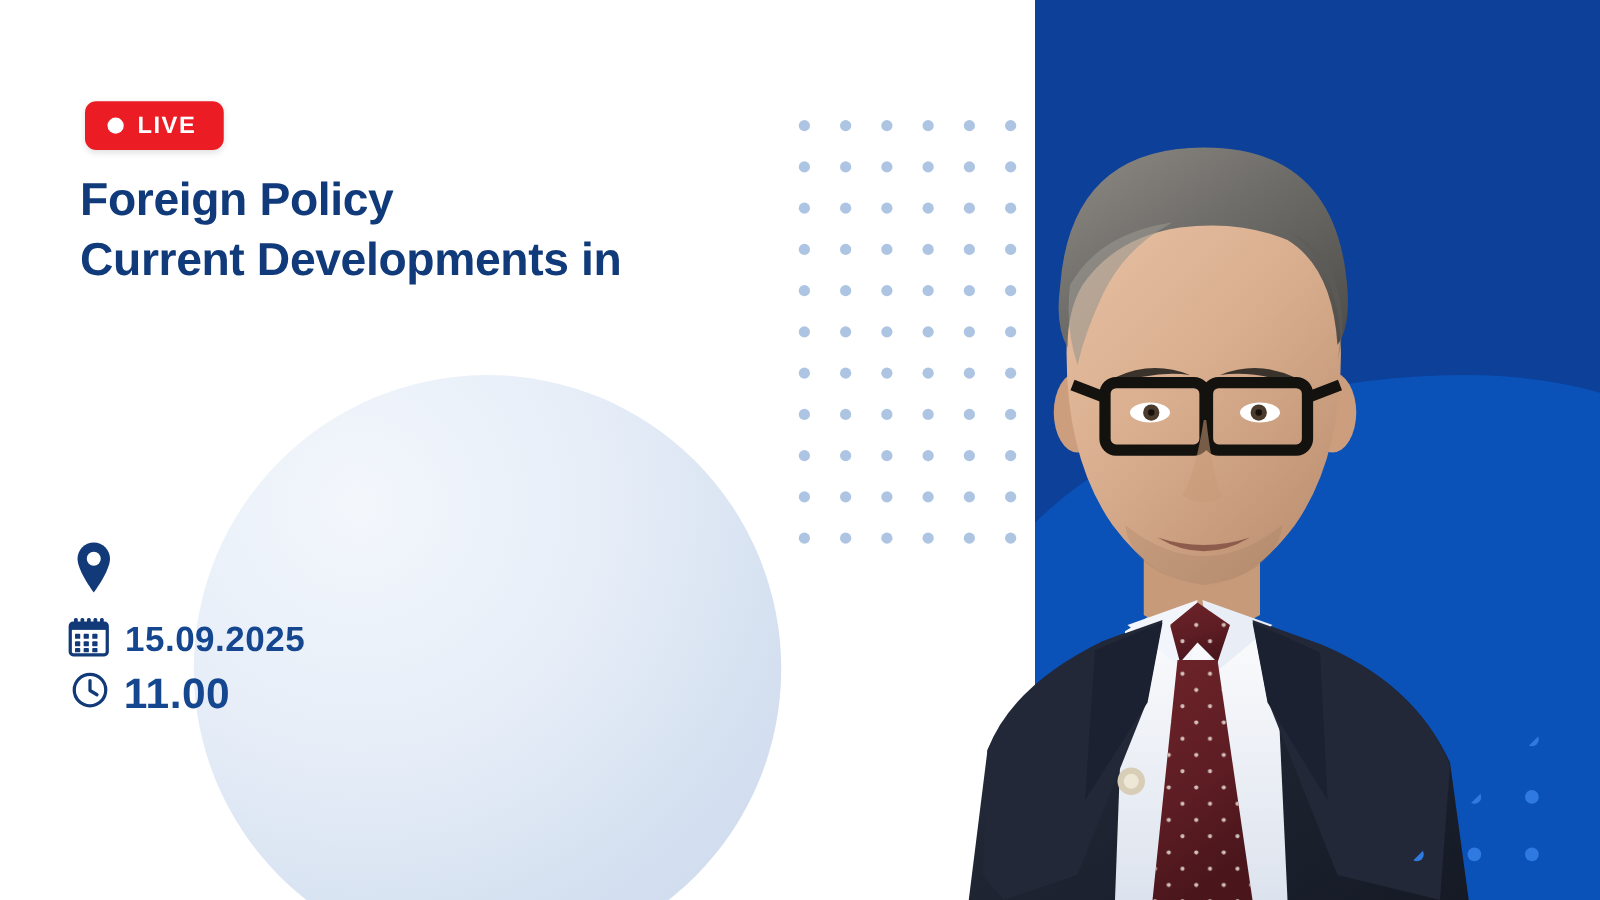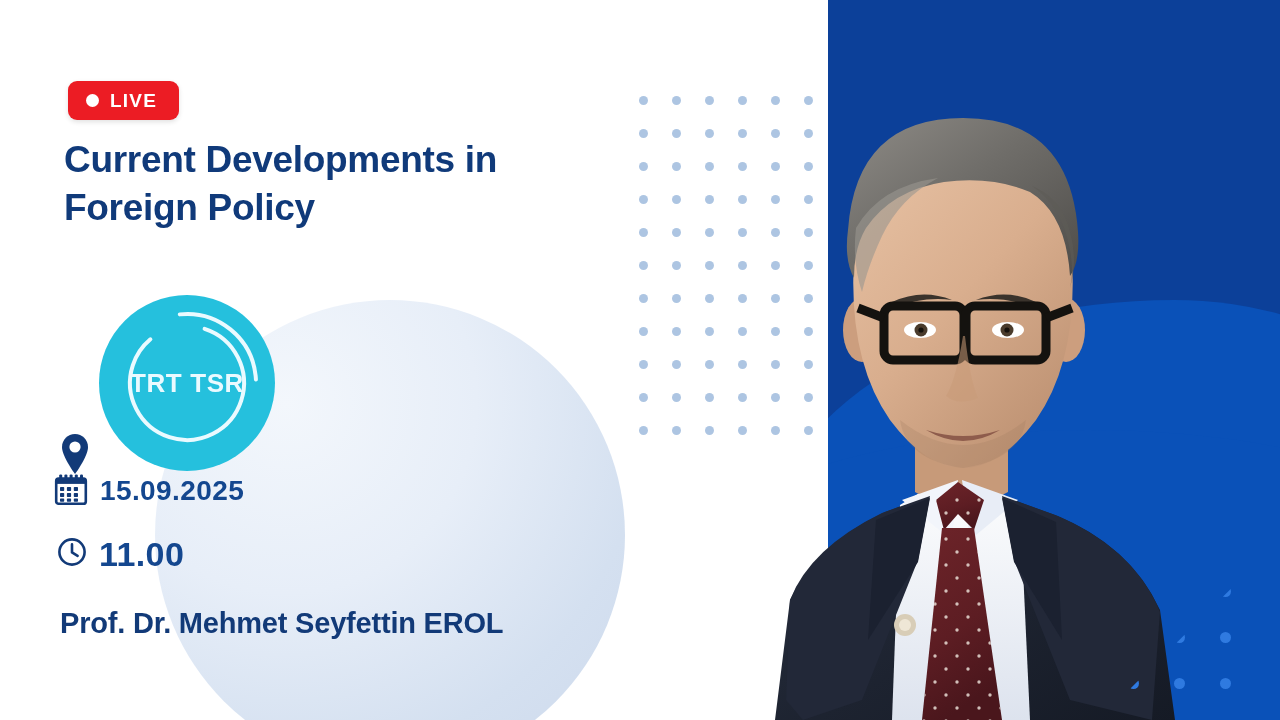--- a/index.html
+++ b/index.html
@@ -100,21 +100,21 @@
   .logo-text{
     position:relative;color:#eafaff;font-size:26px;font-weight:bold;
     letter-spacing:.6px;z-index:2;
   }
 
   
   .pin{position:absolute;left:60px;top:433px;}
   .meta-row{
     position:absolute;display:flex;align-items:center;gap:12px;
   }
-  .meta-date{left:54px;top:472px;}
+  .meta-date{left:54px;top:492px;}
   .meta-time{left:57px;top:537px;}
   .meta-text{
     color:#14478f;font-size:28px;font-weight:bold;letter-spacing:.4px;line-height:1;
   }
   .meta-time .meta-text{font-size:34px;}
 
   .speaker-name{
     position:absolute;left:60px;top:607px;
     color:#123a78;font-size:29px;font-weight:bold;letter-spacing:-.2px;
   }
@@ -329,31 +329,24 @@
     </div>
 
   <div class="content">
 
     <div class="live-badge">
       <span class="live-dot"></span>
       <span class="live-text">LIVE</span>
     </div>
 
     <div class="headline">
+      <div>Foreign Policy</div>
       <div>Current Developments in</div>
-      <div>Foreign Policy</div>
-    </div>
-
-    <div class="logo">
-      <svg width="176" height="176" viewBox="0 0 176 176">
-        <circle cx="88" cy="88" r="57" fill="none" stroke="#eafaff" stroke-width="4" stroke-dasharray="300 58" stroke-linecap="round" transform="rotate(-72 88 88)"></circle>
-        <circle cx="88" cy="88" r="69" fill="none" stroke="#eafaff" stroke-width="4" stroke-dasharray="112 322" stroke-linecap="round" transform="rotate(-96 88 88)"></circle>
-      </svg>
-      <span class="logo-text">TRT TSR</span>
-    </div>
+    </div>
+
 
     <span class="pin">
       <svg width="30" height="42" viewBox="0 0 30 42">
         <path d="M15 1C7.8 1 2 6.8 2 14c0 9.6 13 27 13 27s13-17.4 13-27C28 6.8 22.2 1 15 1z" fill="#123a78"></path>
         <circle cx="15" cy="14" r="5.6" fill="#ffffff"></circle>
       </svg>
     </span>
 
     <div class="meta-row meta-date">
       <span>
@@ -386,15 +379,14 @@
     <div class="meta-row meta-time">
       <span>
         <svg width="30" height="30" viewBox="0 0 30 30">
           <circle cx="15" cy="15" r="12.6" fill="none" stroke="#123a78" stroke-width="2.6"></circle>
           <path d="M15 7.4 V15.4 L20.6 18.8" fill="none" stroke="#123a78" stroke-width="2.6" stroke-linecap="round" stroke-linejoin="round"></path>
         </svg>
       </span>
       <span class="meta-text">11.00</span>
     </div>
 
-    <div class="speaker-name">Prof. Dr. Mehmet Seyfettin EROL</div>
   </div>
 </div>
 
 </body></html>

